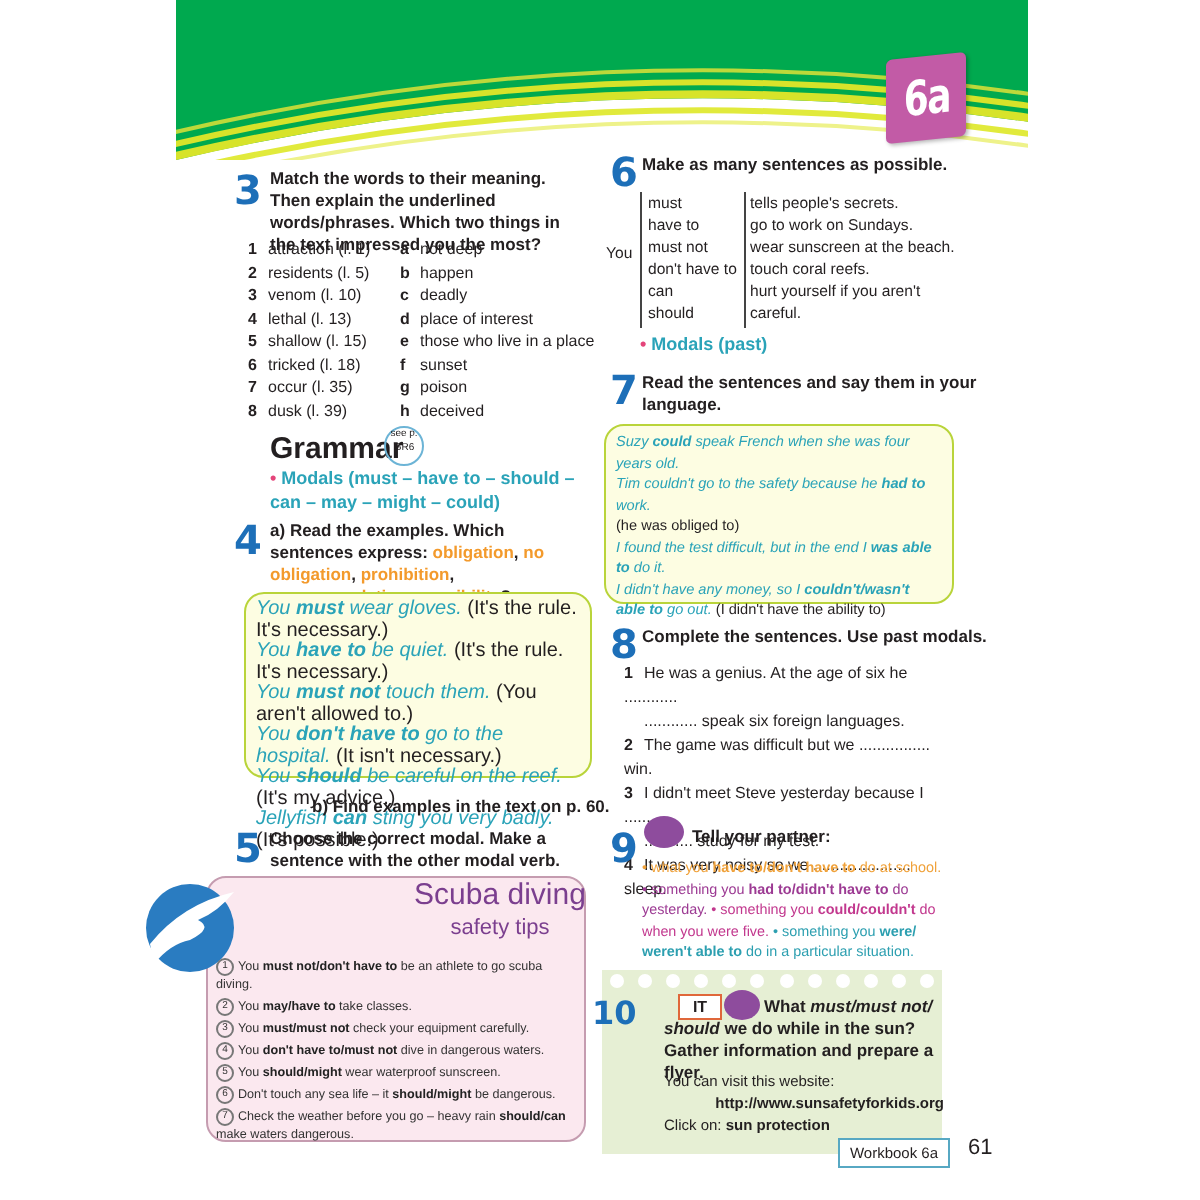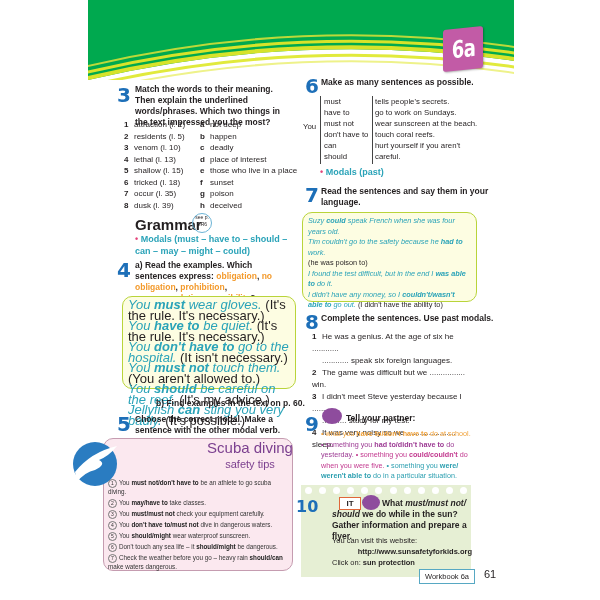--- a/index.html
+++ b/index.html
@@ -14,21 +14,21 @@
   .col-list { position:absolute; font-size:8px; line-height:11.5px; }
   .col-list .row { display:flex; }
   .col-list .n { width:10px; font-weight:bold; }
   .grammar-title { position:absolute; left:135px; top:216px; font-size:15px; font-weight:bold; color:#231f20; }
   .see-gr { position:absolute; left:192px; top:213px; width:18px; height:18px; border:1px solid #6cb4d6; border-radius:50%; font-size:5px; text-align:center; line-height:7px; color:#231f20; }
   .bullet { color:#e4447a; font-weight:bold; }
   .teal-b { color:#2aa3b8; font-weight:bold; }
   .teal-i { color:#2aa3b8; font-style:italic; }
   .teal-bi { color:#2aa3b8; font-style:italic; font-weight:bold; }
   .orange-b { color:#f39a2c; font-weight:bold;text-align:right; }
-  .box-yellow { position:absolute; background:#fdfde2; border:1.5px solid #b9d43a; border-radius:10px; font-size:13px; line-height:10.5px; padding:3px 5px; box-sizing:border-box; }
+  .box-yellow { position:absolute; background:#fdfde2; border:1.5px solid #b9d43a; border-radius:10px; font-size:10px; line-height:10.5px; padding:3px 5px; box-sizing:border-box; }
   .scuba-box { position:absolute; left:103px; top:438px; width:190px; height:133px; background:#fbe8ef; border:1px solid #c59cb0; border-radius:10px; box-sizing:border-box; }
   .scuba-logo { position:absolute; left:55px; top:438px; width:72px; height:52px; }
   .scuba-title { position:absolute; left:205px; top:440px; width:90px; text-align:center; color:#7b3f8f; font-size:15px; line-height:16px; }
   .scuba-sub { font-size:11px; }
   .tip { position:absolute; font-size:6.3px; line-height:8.5px; color:#333; }
   .tip .c { display:inline-block; width:7px; height:7px; border:0.7px solid #777; border-radius:50%; font-size:5px; line-height:7px; text-align:center; margin-right:2px; vertical-align:middle; }
   .tip b { color:#222; }
   .ex6-grid { position:absolute; font-size:7.8px; line-height:11px; }
   .vbar { position:absolute; width:1px; background:#444; }
   .fill-list { position:absolute; font-size:8px; line-height:12px; }
@@ -148,22 +148,22 @@
     <span>a)</span> <span>Read the examples. Which sentences express:</span>
     <span class="orange-b">obligation</span>,
     <span class="orange-b">no obligation</span>,
     <span class="orange-b">prohibition</span>,
     <span class="orange-b">recommendation</span>,
     <span class="orange-b">possibility</span>?
   </div>
   <div class="box-yellow" style="left:122px;top:296px;width:174px;height:93px;">
     <div><span class="teal-i">You </span><span class="teal-bi">must</span><span class="teal-i"> wear gloves.</span><span> (It's the rule. It's necessary.)</span></div>
     <div><span class="teal-i">You </span><span class="teal-bi">have to</span><span class="teal-i"> be quiet.</span><span> (It's the rule. It's necessary.)</span></div>
+    <div><span class="teal-i">You </span><span class="teal-bi">must not</span><span class="teal-i"> touch them.</span><span> (You aren't allowed to.)</span></div>
     <div><span class="teal-i">You </span><span class="teal-bi">don't have to</span><span class="teal-i"> go to the hospital.</span><span> (It isn't necessary.)</span></div>
-    <div><span class="teal-i">You </span><span class="teal-bi">must not</span><span class="teal-i"> touch them.</span><span> (You aren't allowed to.)</span></div>
     <div><span class="teal-i">You </span><span class="teal-bi">should</span><span class="teal-i"> be careful on the reef.</span><span> (It's my advice.)</span></div>
     <div><span class="teal-i">Jellyfish </span><span class="teal-bi">can</span><span class="teal-i"> sting you very badly.</span><span> (It's possible.)</span></div>
   </div>
   <div class="instr" style="left:135px;top:398px;width:160px;margin-left:21px;">b) Find examples in the text on p. 60.</div>
 
   <div class="ex-num" style="left:117px;top:412px;font-size:20px;">5</div>
   <div class="instr" style="left:135px;top:414px;width:160px;">Choose the correct modal. Make a sentence with the other modal verb.</div>
   <div class="scuba-box"></div>
   <svg class="scuba-logo" viewBox="0 0 72 52">
     <circle cx="40" cy="26" r="22" fill="#2a7cc1"></circle>
@@ -206,21 +206,21 @@
   <div style="position:absolute;left:320px;top:167px;font-size:9px;">
     <span class="bullet">•</span>
     <span class="teal-b">Modals (past)</span>
   </div>
 
   <div class="ex-num" style="left:305px;top:183px;font-size:20px;">7</div>
   <div class="instr" style="left:321px;top:186px;width:180px;">Read the sentences and say them in your language.</div>
   <div class="box-yellow" style="left:302px;top:212px;width:175px;height:90px;font-size:7.3px;">
     <div><span class="teal-i">Suzy </span><span class="teal-bi">could</span><span class="teal-i"> speak French when she was four years old.</span></div>
     <div><span class="teal-i">Tim couldn't go to the safety because he </span><span class="teal-bi">had to</span><span class="teal-i"> work.</span></div>
-    <div>(he was poison to)</div>
+    <div>(he was obliged to)</div>
     <div><span class="teal-i">I found the test difficult, but in the end I </span><span class="teal-bi">was able to</span><span class="teal-i"> do it.</span></div>
     <div><span class="teal-i">I didn't have any money, so I </span><span class="teal-bi">couldn't/wasn't able to</span><span class="teal-i"> go out.</span> <span>(I didn't have the ability to)</span></div>
   </div>
 
   <div class="ex-num" style="left:305px;top:310px;font-size:20px;">8</div>
   <div class="instr" style="left:321px;top:313px;width:180px;">Complete the sentences. Use past modals.</div>
   <div class="fill-list" style="left:312px;top:331px;width:165px;">
     <div><span class="n">1</span><span>He was a genius. At the age of six he ............</span></div>
     <div><span class="n"></span><span>............ speak six foreign languages.</span></div>
     <div><span class="n">2</span><span>The game was difficult but we ................ win.</span></div>

